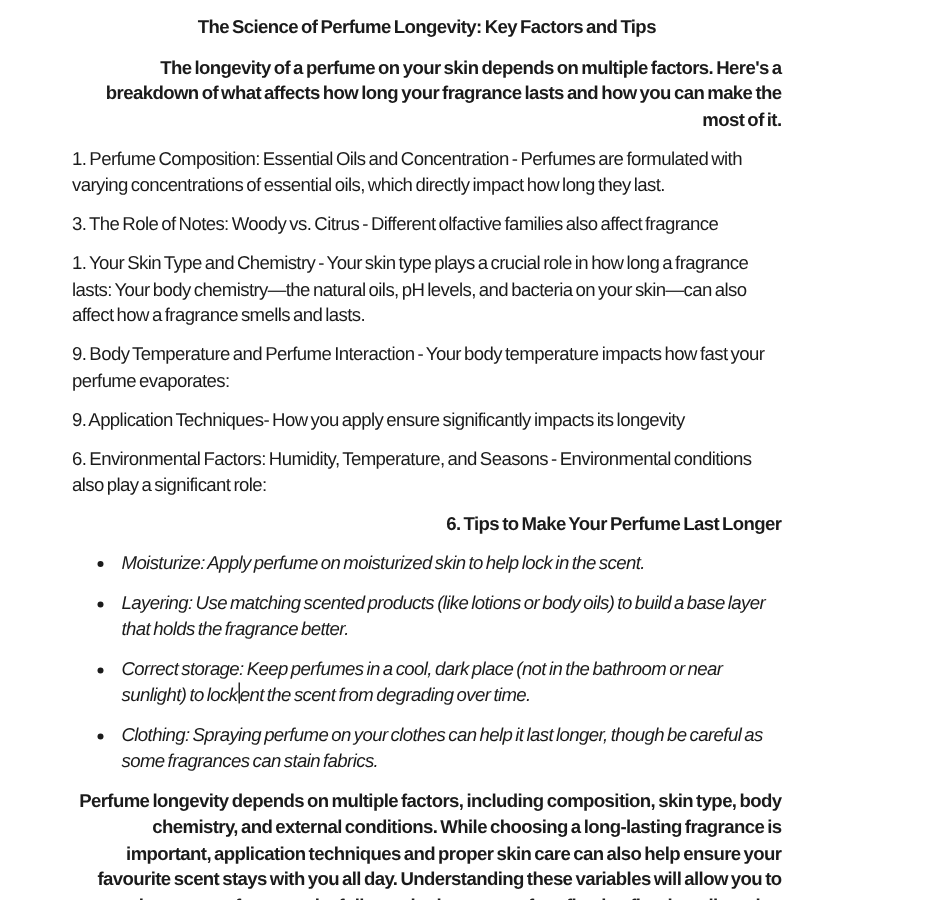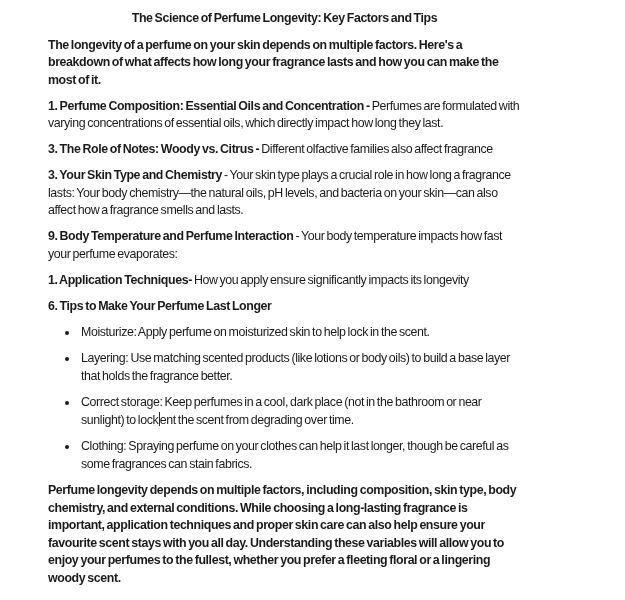--- a/index.html
+++ b/index.html
@@ -24,26 +24,27 @@
     background: #ffffff;
   }
   .doc-title {
     font-weight: bold;
     text-align: center;
     margin: 0 0 9px 0;
   }
   p.para {
     margin: 0 0 8.5px 0;
   }
-  .bold { font-weight: bold; }
-  .lead { font-weight: bold; }
+  .bold { font-weight: bold; text-align: right; }
+  .lead { font-weight: normal; }
   ul.tips-list {
     margin: 0 0 8.5px 0;
     padding: 0 0 0 31px;
     list-style: disc outside;
+    font-style: italic;
   }
   ul.tips-list li {
     margin: 0 0 9px 0;
     padding-left: 2px;
   }
   .caret {
     display: inline-block;
     width: 1px;
     height: 14px;
     background: #2b2b2b;
@@ -57,26 +58,27 @@
 <div class="doc-page">
 
   <div class="doc-title">The Science of Perfume Longevity: Key Factors and Tips</div>
 
   <p class="para bold">The longevity of a perfume on your skin depends on multiple factors. Here's a breakdown of what affects how long your fragrance lasts and how you can make the most of it.</p>
 
   <p class="para"><span class="lead">1. Perfume Composition: Essential Oils and Concentration -</span><span> Perfumes are formulated with varying concentrations of essential oils, which directly impact how long they last.</span></p>
 
   <p class="para"><span class="lead">3. The Role of Notes: Woody vs. Citrus -</span><span> Different olfactive families also affect fragrance</span></p>
 
-  <p class="para"><span class="lead">3. Your Skin Type and Chemistry</span><span> - Your skin type plays a crucial role in how long a fragrance lasts: Your body chemistry—the natural oils, pH levels, and bacteria on your skin—can also affect how a fragrance smells and lasts.</span></p>
+  <p class="para"><span class="lead">1. Your Skin Type and Chemistry</span><span> - Your skin type plays a crucial role in how long a fragrance lasts: Your body chemistry—the natural oils, pH levels, and bacteria on your skin—can also affect how a fragrance smells and lasts.</span></p>
 
   <p class="para"><span class="lead">9. Body Temperature and Perfume Interaction</span><span> - Your body temperature impacts how fast your perfume evaporates:</span></p>
 
-  <p class="para"><span class="lead">1. Application Techniques-</span><span> How you apply ensure significantly impacts its longevity</span></p>
+  <p class="para"><span class="lead">9. Application Techniques-</span><span> How you apply ensure significantly impacts its longevity</span></p>
 
+  <p class="para"><span class="lead">6. Environmental Factors: Humidity, Temperature, and Seasons -</span><span> Environmental conditions also play a significant role:</span></p>
 
   <p class="para bold">6. Tips to Make Your Perfume Last Longer</p>
 
   <ul class="tips-list">
     <li><span>Moisturize: Apply perfume on moisturized skin to help lock in the scent.</span></li>
     <li><span>Layering: Use matching scented products (like lotions or body oils) to build a base layer that holds the fragrance better.</span></li>
     <li><span>Correct storage: Keep perfumes in a cool, dark place (not in the bathroom or near sunlight) to lock</span><span class="caret"></span><span>ent the scent from degrading over time.</span></li>
     <li><span>Clothing: Spraying perfume on your clothes can help it last longer, though be careful as some fragrances can stain fabrics.</span></li>
   </ul>
 

